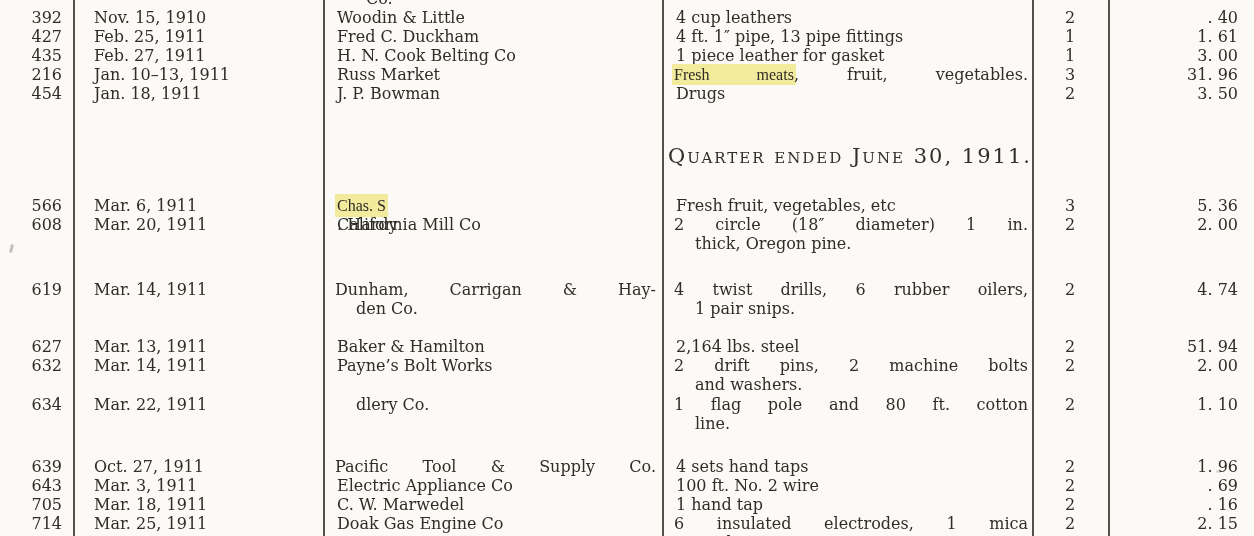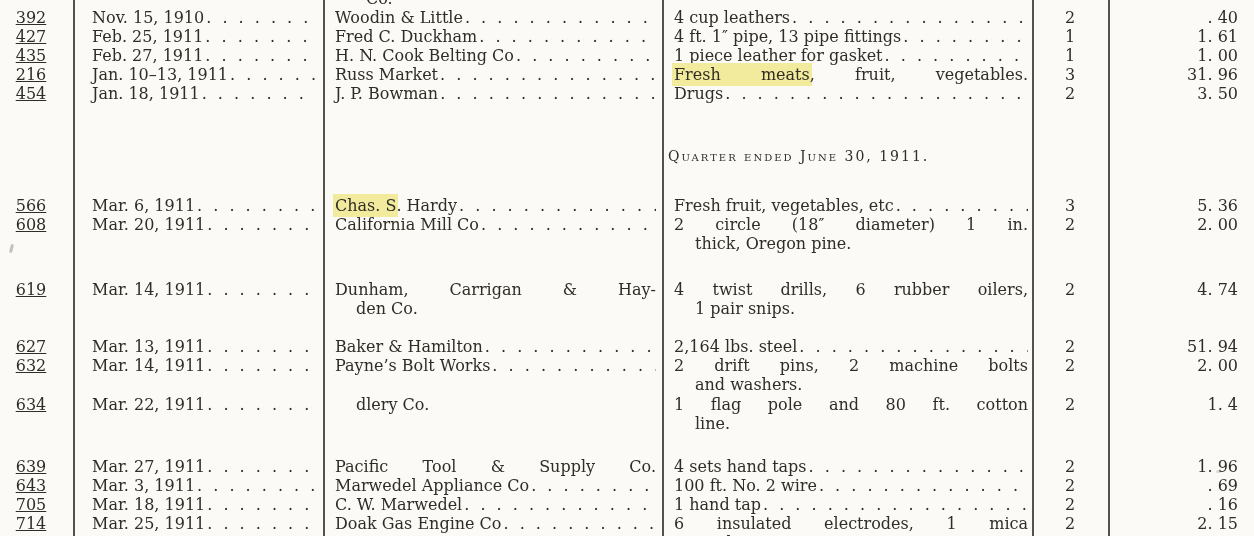--- a/index.html
+++ b/index.html
@@ -10,37 +10,37 @@
     background:var(--bg,#fbfaf6);
     font-family:"DejaVu Serif","Liberation Serif",serif;
     font-size:16px;line-height:19px;
     color:var(--ink,#302d27);
   }
   .vrule{position:absolute;top:0;bottom:0;width:2px;background:var(--rule,#3d3a34);opacity:.88;}
   .vr1{left:73px}.vr2{left:323px}.vr3{left:662px}.vr4{left:1032px}.vr5{left:1108px}
   .content{position:absolute;top:8px;left:0;width:1254px;}
   .row{position:relative;}
   .cell{position:absolute;top:0;}
-  .c-no{left:0;width:62px;text-align:center;text-decoration:underline;}
+  .c-no{left:0;width:62px;text-align:right;}
   .c-date{left:92px;width:224px;}
   .c-vendor{left:335px;width:321px;}
   .c-desc{left:674px;width:354px;}
   .c-qty{left:1032px;width:76px;text-align:center;}
   .c-amt{left:1108px;width:130px;text-align:right;}
-  .line{height:19px;white-space:nowrap;}
+  .line{height:19px;white-space:nowrap;flex-direction:column;}
   .cont{margin-left:21px;}
   .spread{white-space:normal;text-align:justify;text-align-last:justify;}
   .leaderline{display:flex;align-items:baseline;}
   .leader{flex:1;overflow:hidden;white-space:nowrap;letter-spacing:3px;margin-left:2px;}
-  .hl{background:var(--hl,#f2ea9c);box-shadow:0 0 0 2px var(--hl,#f2ea9c);}
+  .hl{background:var(--hl,#f2ea9c);box-shadow:0 0 0 2px var(--hl,#f2ea9c);font-family:Liberation Serif, serif;}
   .section-header{
     margin:44px 0 30px 668px;
     height:19px;
     font-variant-caps:small-caps;
-    font-size:14px;
+    font-size:21px;
     letter-spacing:2px;
     white-space:nowrap;
   }
   .top-fragment{position:absolute;top:-11px;left:366px;line-height:19px;}
   .speck{position:absolute;background:#6f6c66;border-radius:2px;}
   .speck1{left:10px;top:244px;width:3px;height:9px;opacity:.4;transform:rotate(14deg);}
   .speck2{left:1216px;top:470px;width:5px;height:3px;opacity:.22;}
 </style>
 </head>
 <body>
@@ -115,21 +115,21 @@
             <span class="leader">. . . . . . . . . . . . . . . . . . . . . . . . . . . . . . . . . . . . . . . . . . . . . . . . . . . . . . . . . . . . . . . . . . . . . .</span>
           </div>
         </div>
         <div class="cell c-desc">
           <div class="line leaderline">
             <span>1 piece leather for gasket</span>
             <span class="leader">. . . . . . . . . . . . . . . . . . . . . . . . . . . . . . . . . . . . . . . . . . . . . . . . . . . . . . . . . . . . . . . . . . . . . .</span>
           </div>
         </div>
         <div class="cell c-qty">1</div>
-        <div class="cell c-amt">1. 00</div>
+        <div class="cell c-amt">3. 00</div>
       </div>
       <div class="row" style="height: 19px;">
         <div class="cell c-no">216</div>
         <div class="cell c-date">
           <div class="line leaderline">
             <span>Jan. 10–13, 1911</span>
             <span class="leader">. . . . . . . . . . . . . . . . . . . . . . . . . . . . . . . . . . . . . . . . . . . . . . . . . . . . . . . . . . . . . . . . . . . . . .</span>
           </div>
         </div>
         <div class="cell c-vendor">
@@ -285,27 +285,27 @@
           </div>
         </div>
         <div class="cell c-vendor">
           <div class="line cont"><span>dlery Co.</span></div>
         </div>
         <div class="cell c-desc">
           <div class="line spread"><span>1 flag pole and 80 ft. cotton</span></div>
           <div class="line cont"><span>line.</span></div>
         </div>
         <div class="cell c-qty">2</div>
-        <div class="cell c-amt">1. 4</div>
+        <div class="cell c-amt">1. 10</div>
       </div>
       <div class="row" style="margin-top: 24px; height: 19px;">
         <div class="cell c-no">639</div>
         <div class="cell c-date">
           <div class="line leaderline">
-            <span>Mar. 27, 1911</span>
+            <span>Oct. 27, 1911</span>
             <span class="leader">. . . . . . . . . . . . . . . . . . . . . . . . . . . . . . . . . . . . . . . . . . . . . . . . . . . . . . . . . . . . . . . . . . . . . .</span>
           </div>
         </div>
         <div class="cell c-vendor">
           <div class="line spread"><span>Pacific Tool &amp; Supply Co.</span></div>
         </div>
         <div class="cell c-desc">
           <div class="line leaderline">
             <span>4 sets hand taps</span>
             <span class="leader">. . . . . . . . . . . . . . . . . . . . . . . . . . . . . . . . . . . . . . . . . . . . . . . . . . . . . . . . . . . . . . . . . . . . . .</span>
@@ -317,21 +317,21 @@
       <div class="row" style="height: 19px;">
         <div class="cell c-no">643</div>
         <div class="cell c-date">
           <div class="line leaderline">
             <span>Mar. 3, 1911</span>
             <span class="leader">. . . . . . . . . . . . . . . . . . . . . . . . . . . . . . . . . . . . . . . . . . . . . . . . . . . . . . . . . . . . . . . . . . . . . .</span>
           </div>
         </div>
         <div class="cell c-vendor">
           <div class="line leaderline">
-            <span>Marwedel Appliance Co</span>
+            <span>Electric Appliance Co</span>
             <span class="leader">. . . . . . . . . . . . . . . . . . . . . . . . . . . . . . . . . . . . . . . . . . . . . . . . . . . . . . . . . . . . . . . . . . . . . .</span>
           </div>
         </div>
         <div class="cell c-desc">
           <div class="line leaderline">
             <span>100 ft. No. 2 wire</span>
             <span class="leader">. . . . . . . . . . . . . . . . . . . . . . . . . . . . . . . . . . . . . . . . . . . . . . . . . . . . . . . . . . . . . . . . . . . . . .</span>
           </div>
         </div>
         <div class="cell c-qty">2</div>

